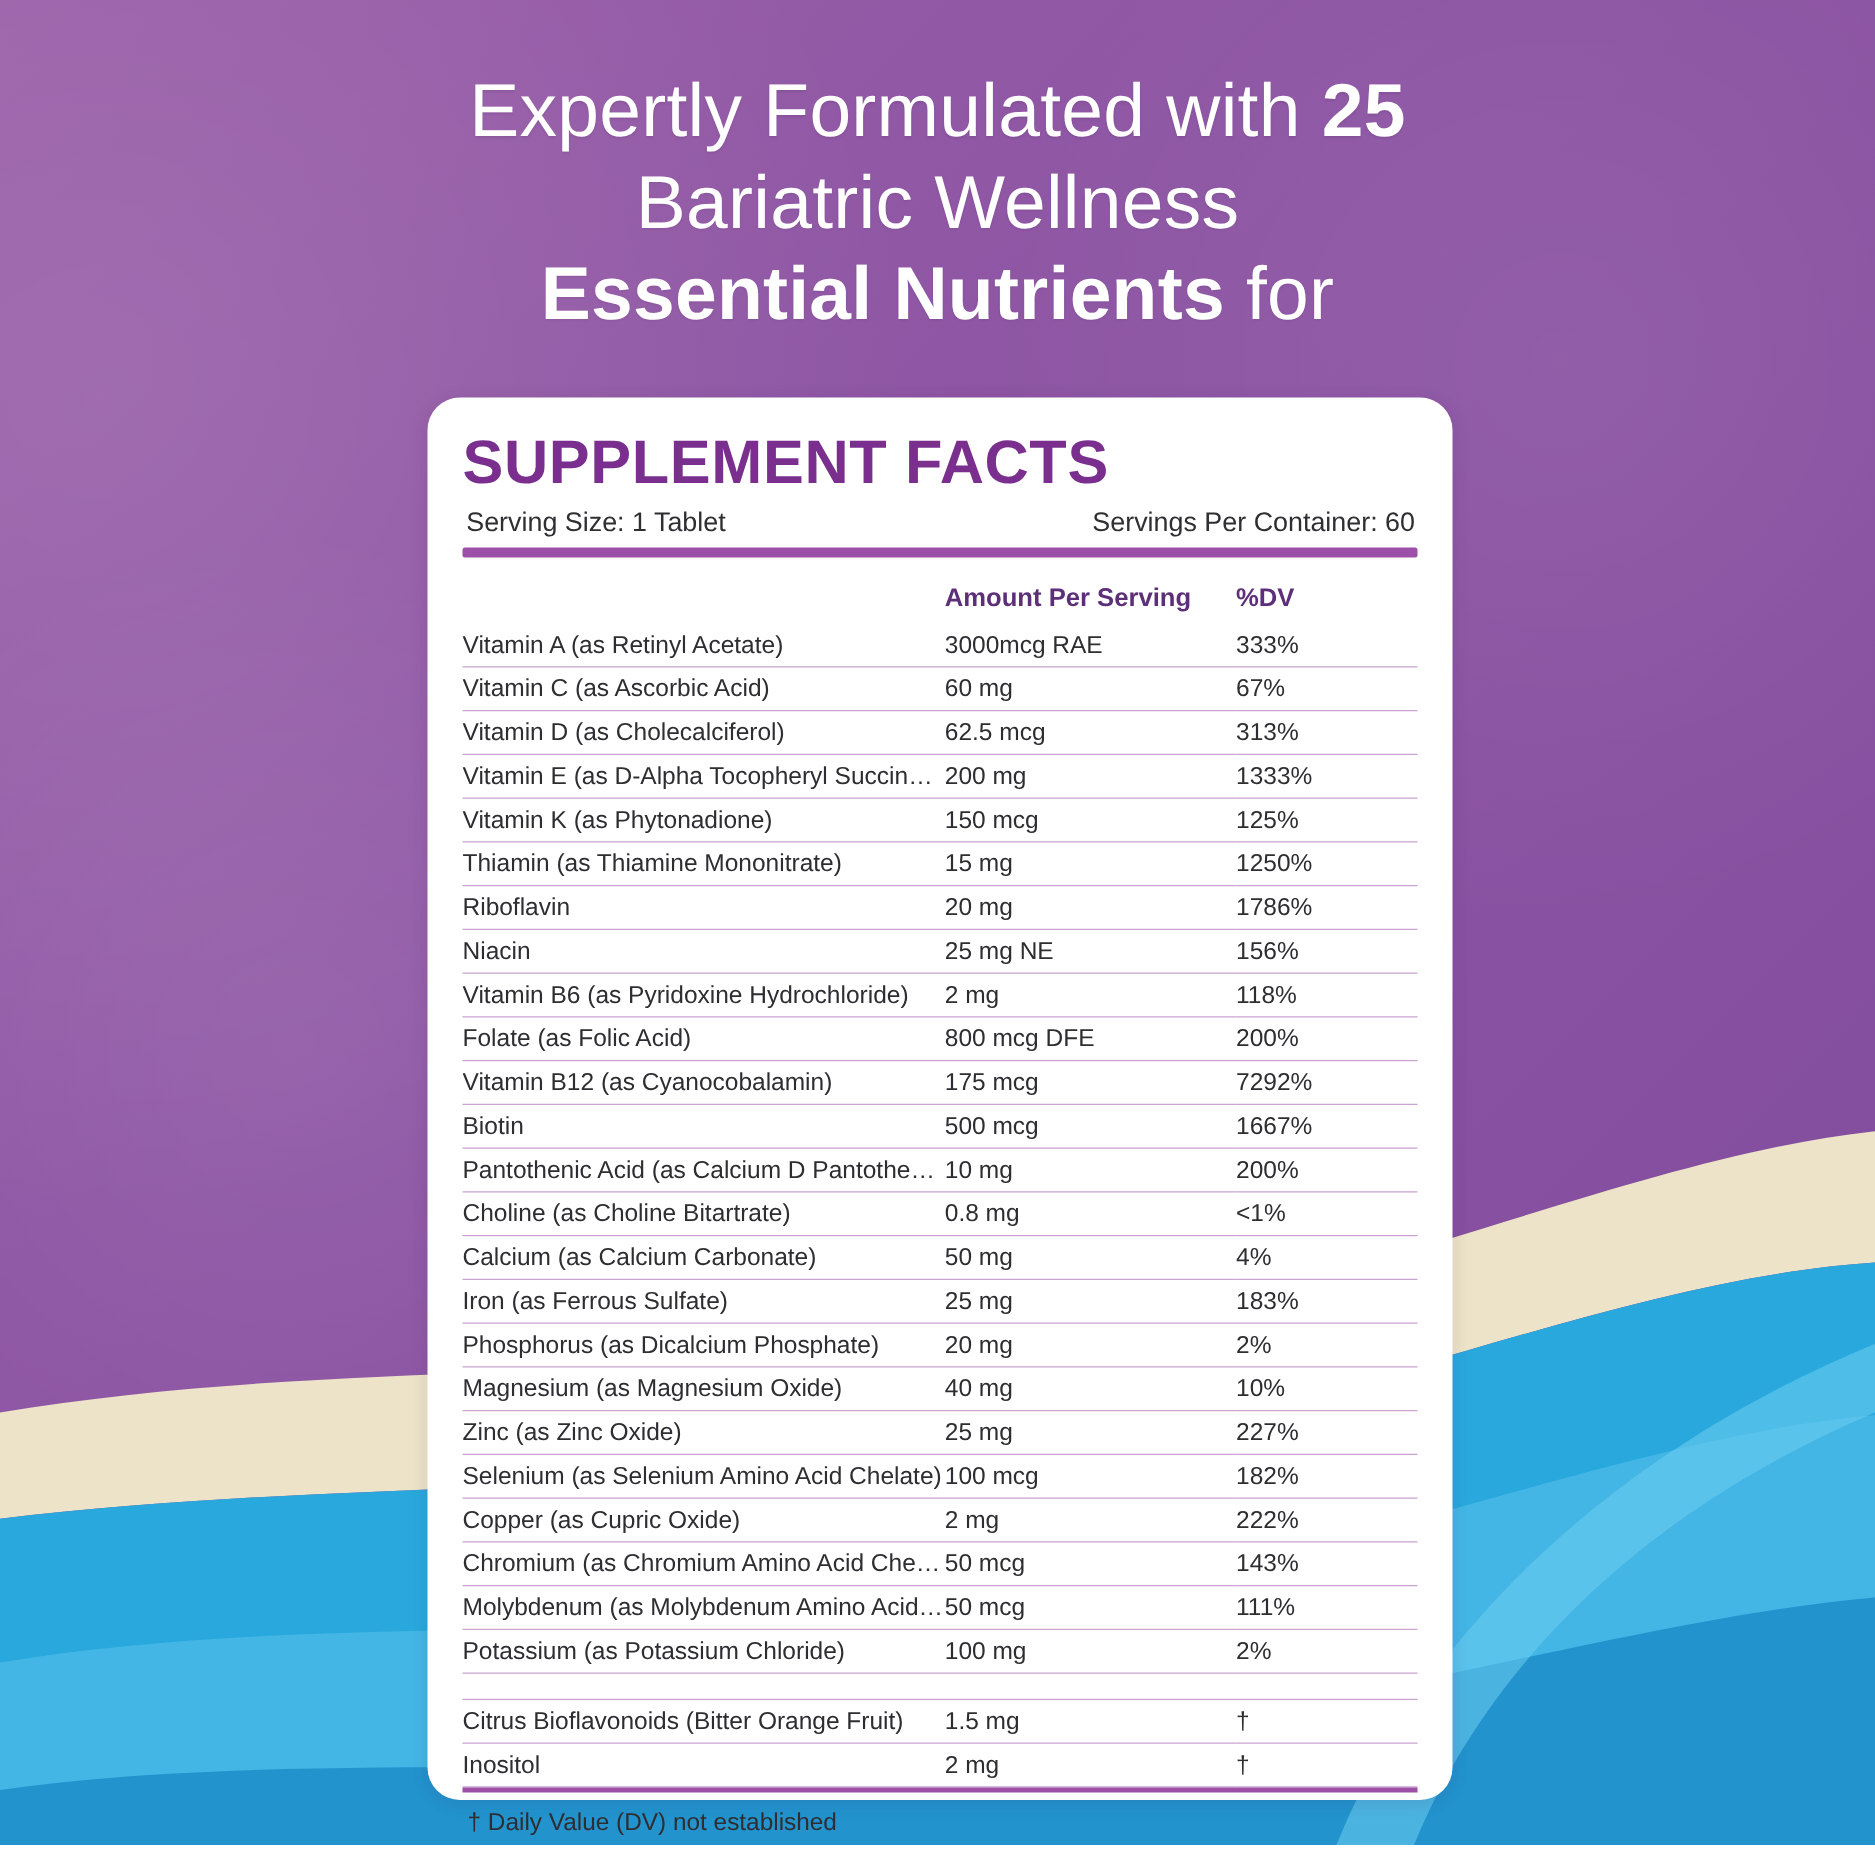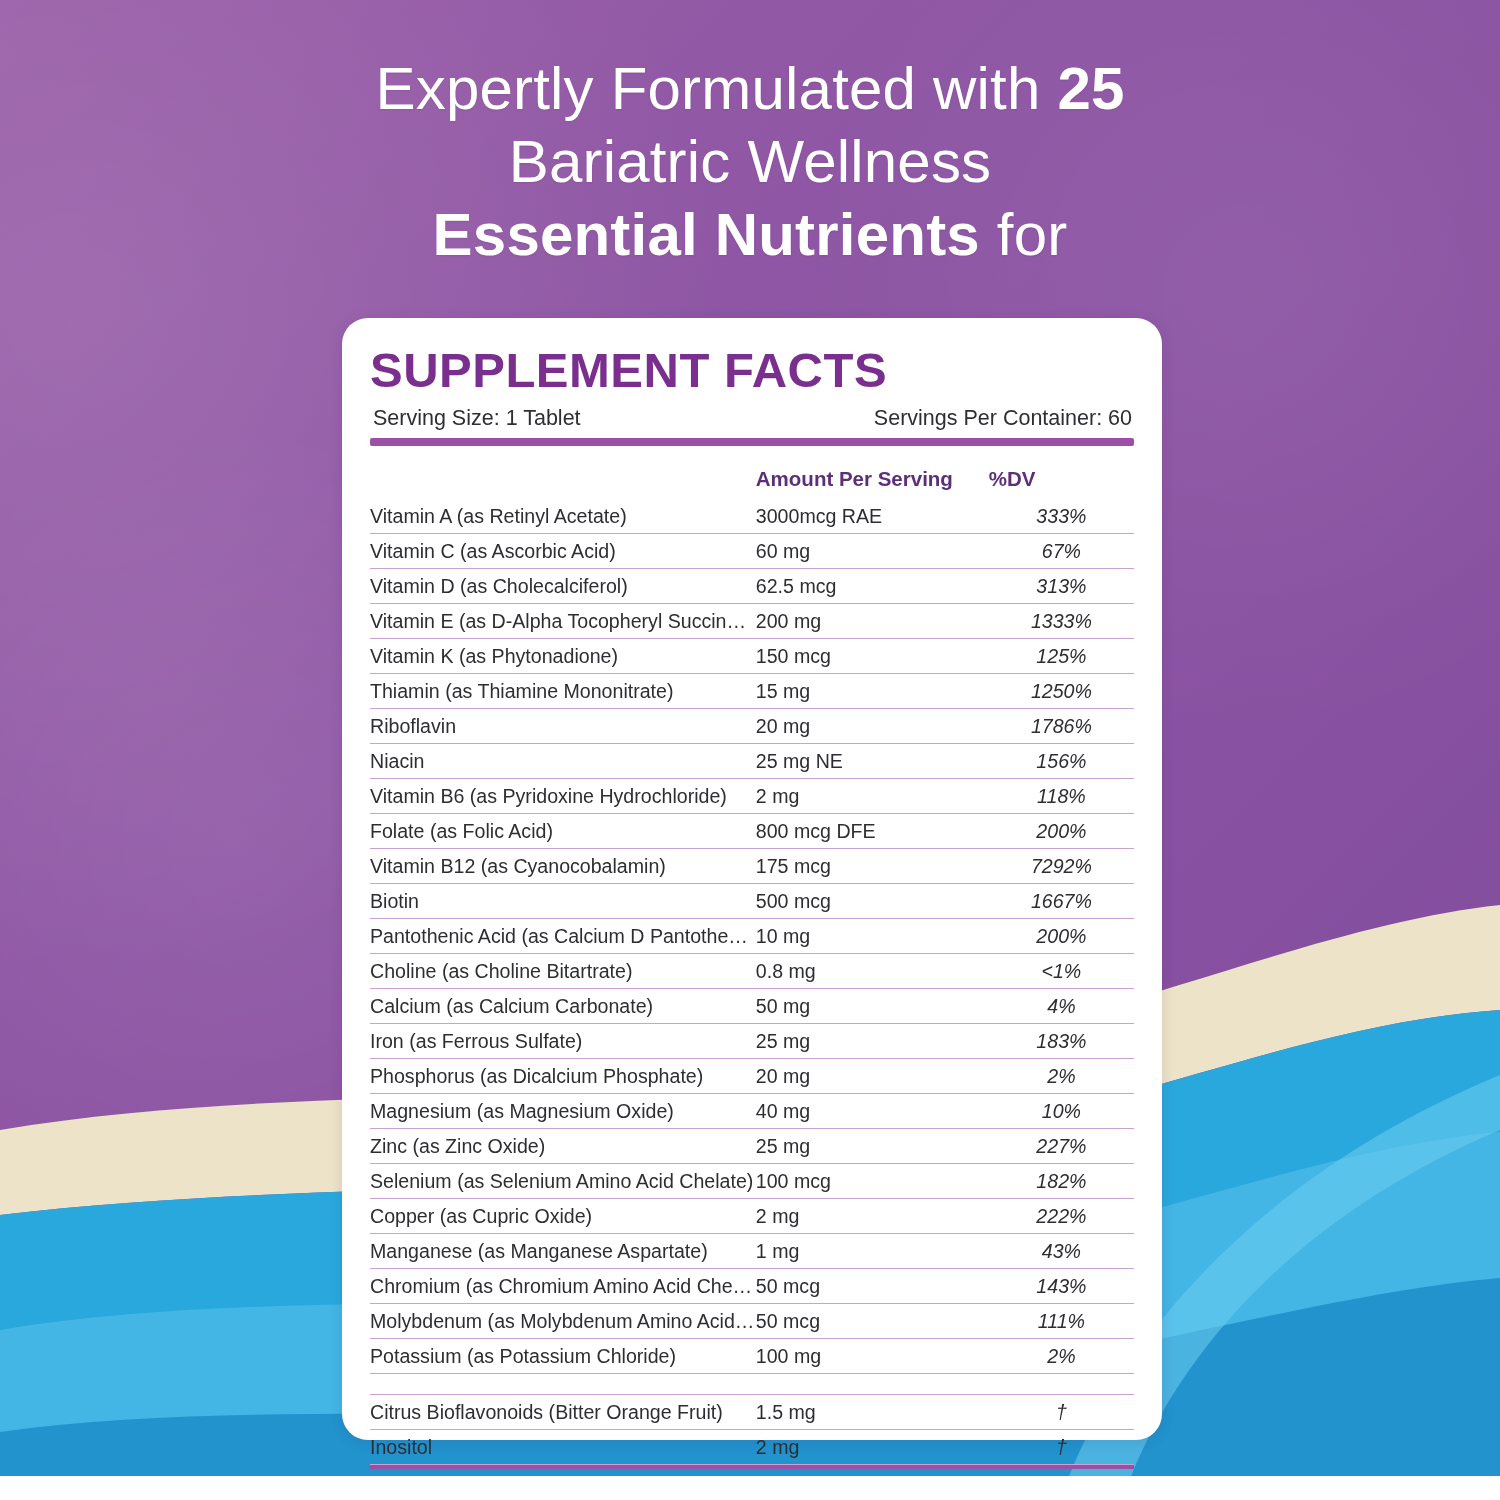--- a/index.html
+++ b/index.html
@@ -151,21 +151,21 @@
     color: #2e2e32;
     padding: 5.5px 0 5.5px 0;
     border-bottom: 1.3px solid #c9a4d2;
     vertical-align: baseline;
     white-space: nowrap;
     overflow: hidden;
     text-overflow: ellipsis;
   }
   td.nm  { padding-left: 4px; }
   td.amt { padding-left: 6px; }
-  td.dv  { text-align: center; padding-right: 4px; font-style: italic; }
+  td.dv  { text-align: left; padding-right: 4px; }
 
   tr.first-row td { border-top: none; }
   tr.last-main td { border-bottom: 1.3px solid #c9a4d2; }
 
   .spacer-row td {
     border-bottom: none;
     height: 9px;
     padding: 0;
   }
 
@@ -327,25 +327,20 @@
             <td class="nm">Selenium (as Selenium Amino Acid Chelate)</td>
             <td class="amt">100 mcg</td>
             <td class="dv">182%</td>
           </tr>
           <tr>
             <td class="nm">Copper (as Cupric Oxide)</td>
             <td class="amt">2 mg</td>
             <td class="dv">222%</td>
           </tr>
           <tr>
-            <td class="nm">Manganese (as Manganese Aspartate)</td>
-            <td class="amt">1 mg</td>
-            <td class="dv">43%</td>
-          </tr>
-          <tr>
             <td class="nm">Chromium (as Chromium Amino Acid Chelate)</td>
             <td class="amt">50 mcg</td>
             <td class="dv">143%</td>
           </tr>
           <tr>
             <td class="nm">Molybdenum (as Molybdenum Amino Acid Chelate)</td>
             <td class="amt">50 mcg</td>
             <td class="dv">111%</td>
           </tr>
           <tr class=" last-main">

